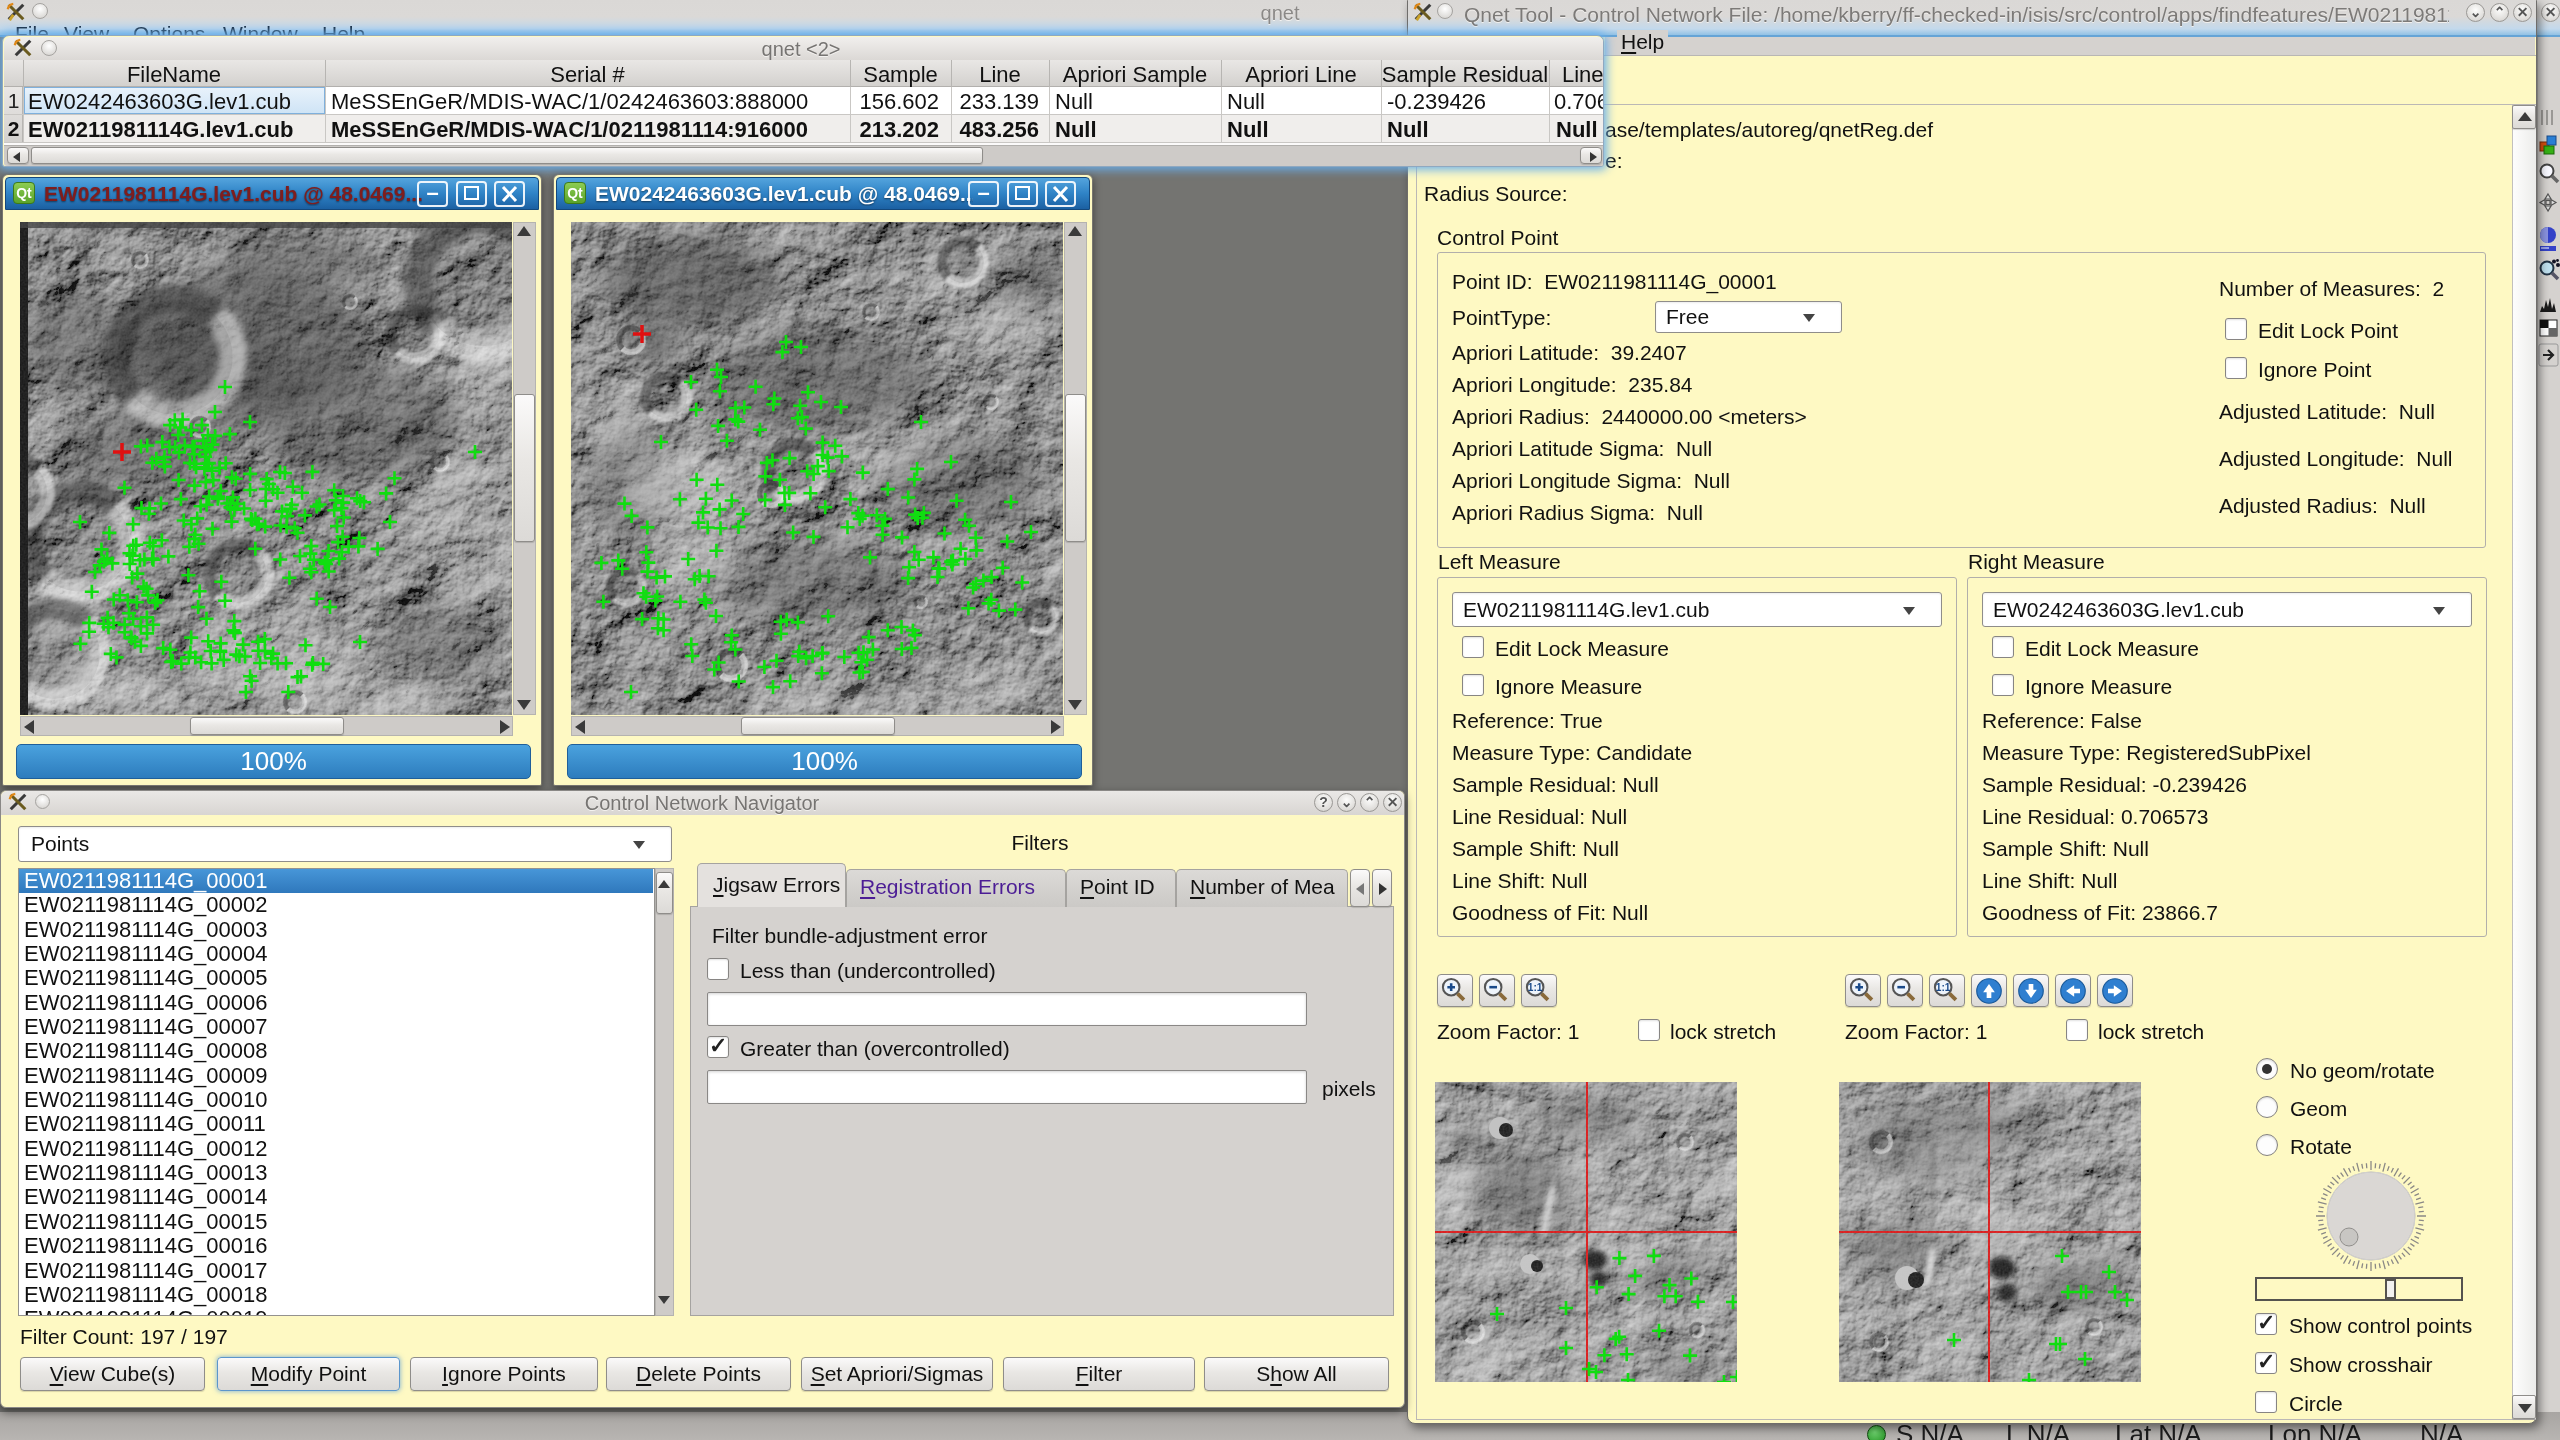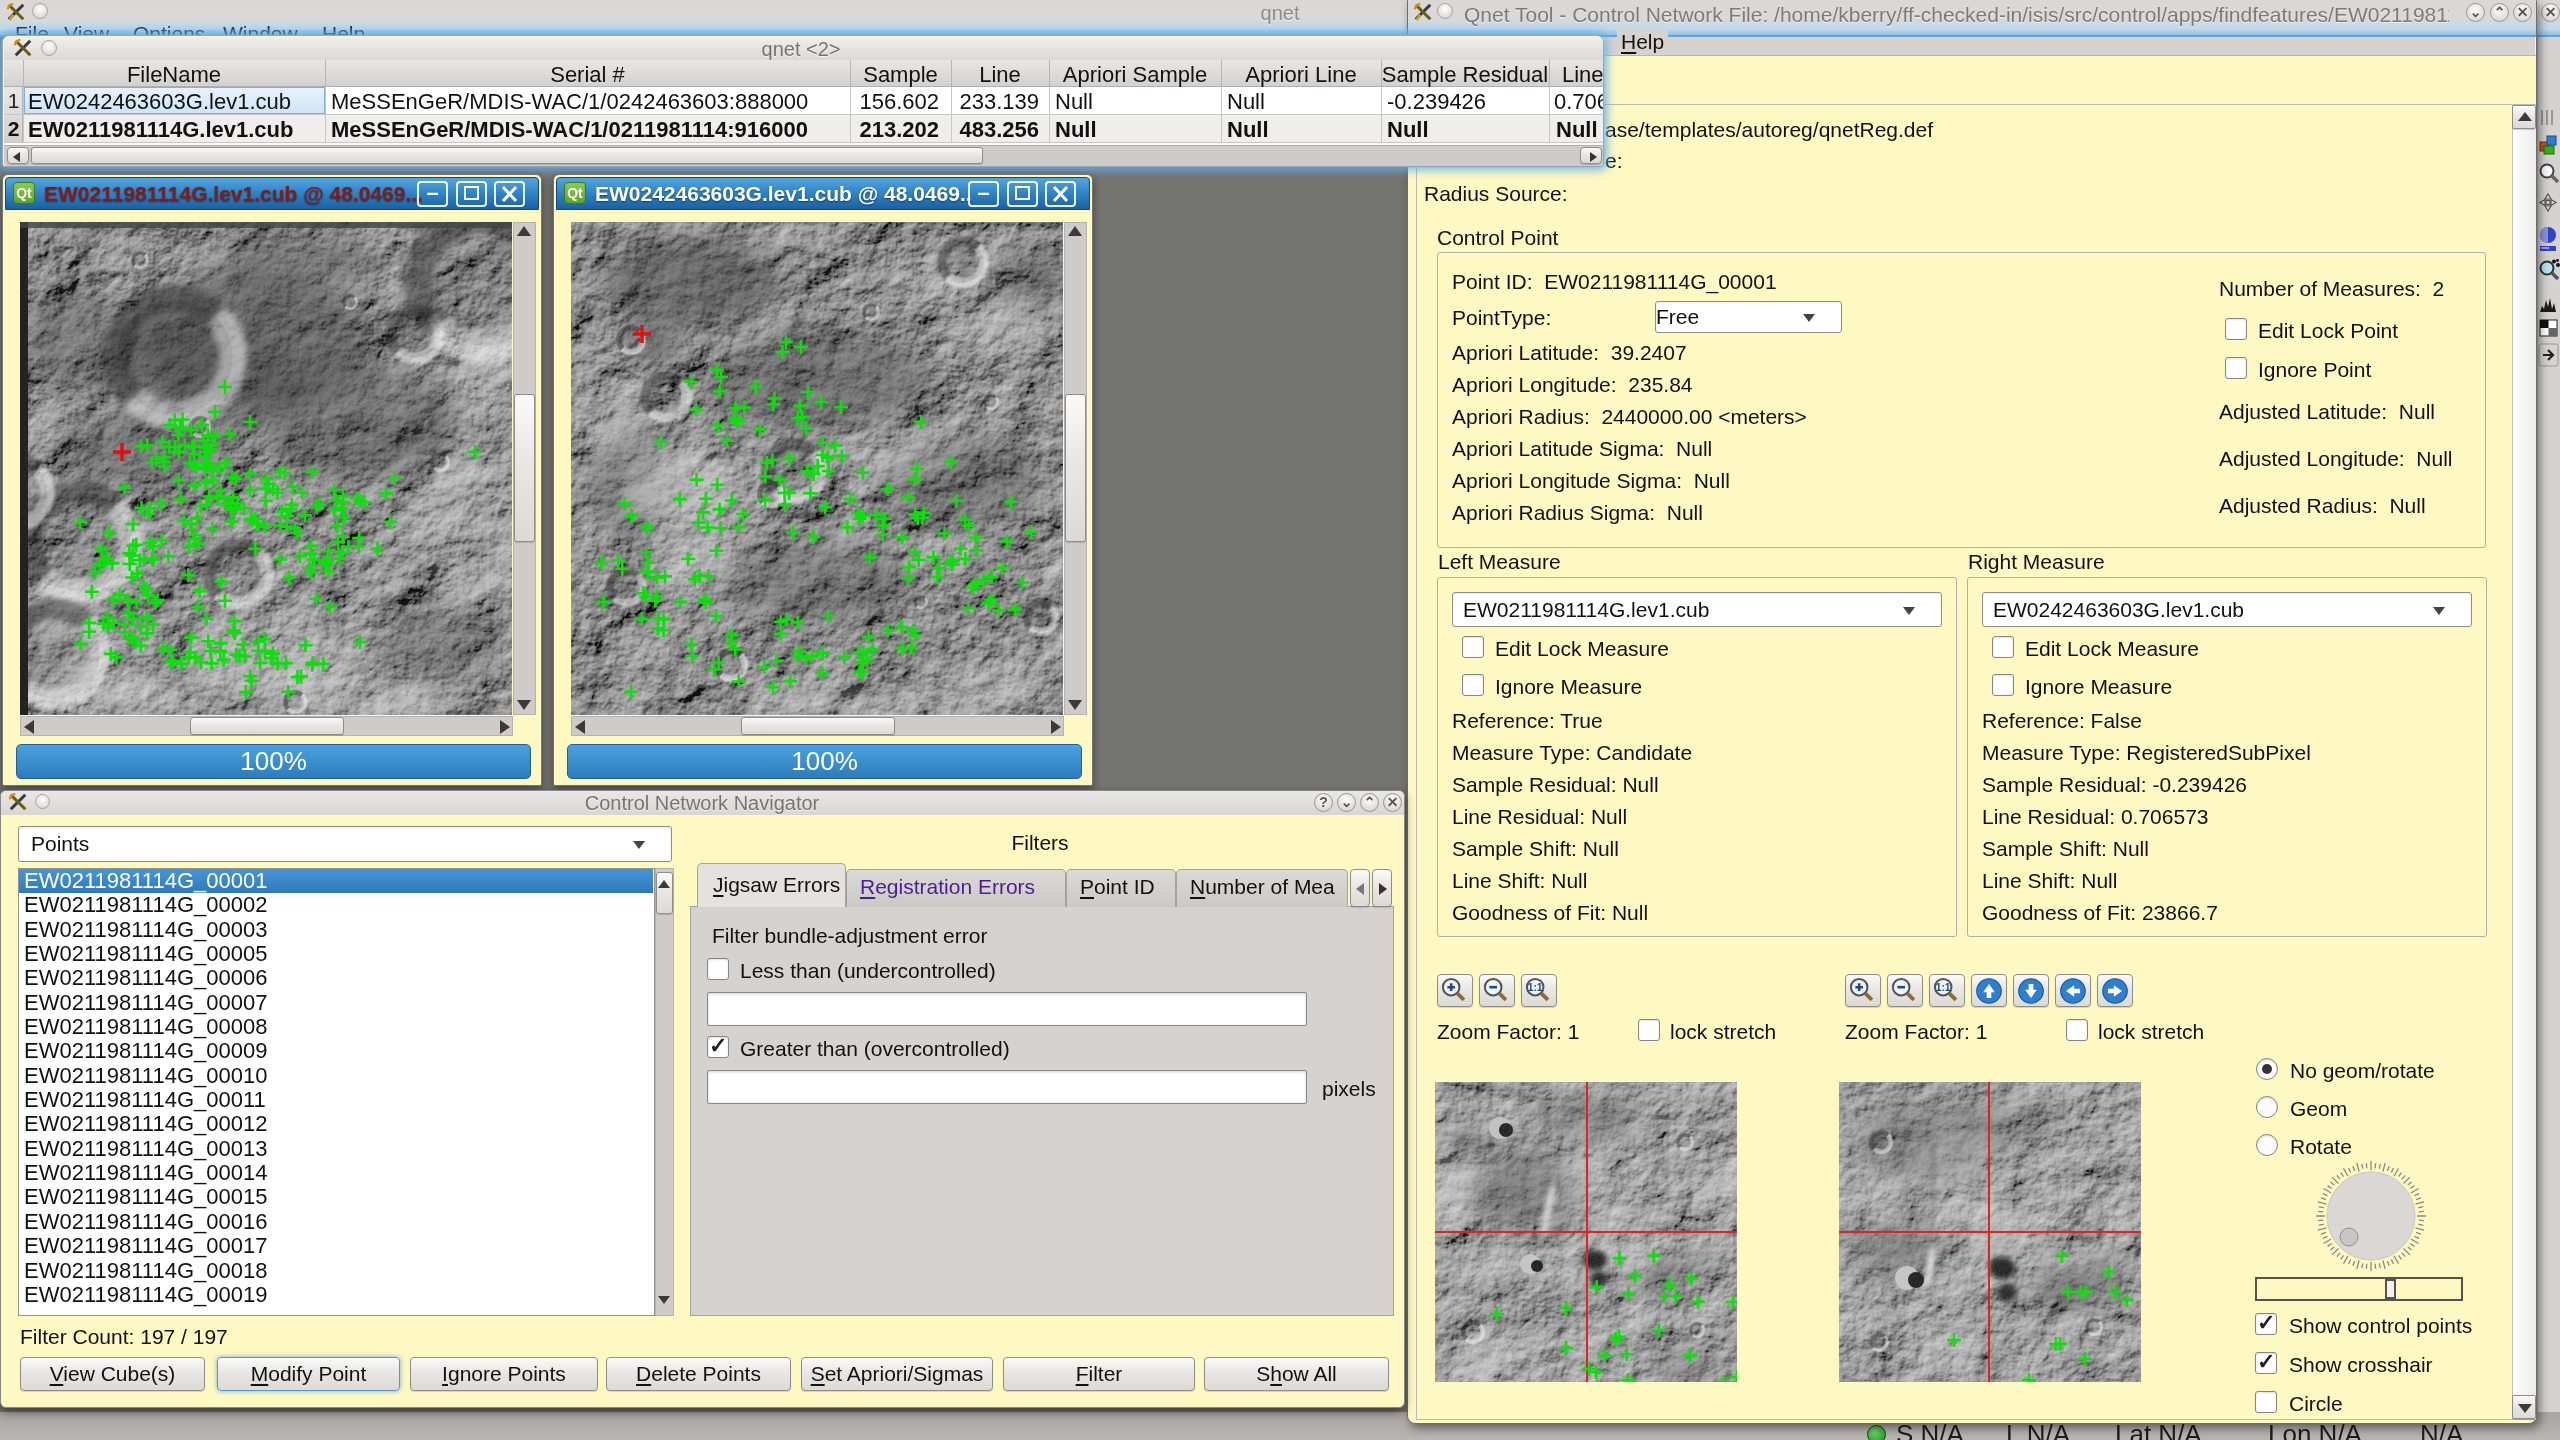--- a/index.html
+++ b/index.html
@@ -117,21 +117,21 @@
 <div class="btn" style="left:2512px;top:1395px;width:24px;height:24px;border-radius:2px">
     <span style="display:block;margin-top:8px;border-left:7px solid transparent;border-right:7px solid transparent;border-top:9px solid #3a3a3a;width:0;margin-left:5px"></span>
   </div>
 <div class="a" style="left:1605px;top:118px;width:352px;overflow:hidden;font-size:21px;color:#111;white-space:nowrap">ase/templates/autoreg/qnetReg.def</div>
 <div class="lbl" style="left:1605px;top:149px">e:</div>
 <div class="lbl" style="left:1424px;top:182px">Radius Source:</div>
 <div class="lbl" style="left:1437px;top:226px">Control Point</div>
 <div class="grp" style="left:1437px;top:252px;width:1049px;height:296px"></div>
 <div class="lbl" style="left:1452px;top:270px">Point ID:&nbsp;&nbsp;EW0211981114G_00001</div>
 <div class="lbl" style="left:1452px;top:306px">PointType:</div>
-<div class="combo" style="left:1655px;top:301px;width:187px;height:32px;line-height:30px;">Free<em></em></div>
+<div class="combo" style="left:1655px;top:301px;width:187px;height:32px;line-height:30px;padding-left:10px">Free<em></em></div>
 <div class="lbl" style="left:1452px;top:341px">Apriori Latitude:&nbsp;&nbsp;39.2407</div>
 <div class="lbl" style="left:1452px;top:373px">Apriori Longitude:&nbsp;&nbsp;235.84</div>
 <div class="lbl" style="left:1452px;top:405px">Apriori Radius:&nbsp;&nbsp;2440000.00 &lt;meters&gt;</div>
 <div class="lbl" style="left:1452px;top:437px">Apriori Latitude Sigma:&nbsp;&nbsp;Null</div>
 <div class="lbl" style="left:1452px;top:469px">Apriori Longitude Sigma:&nbsp;&nbsp;Null</div>
 <div class="lbl" style="left:1452px;top:501px">Apriori Radius Sigma:&nbsp;&nbsp;Null</div>
 <div class="lbl" style="left:2219px;top:277px">Number of Measures:&nbsp;&nbsp;2</div>
 <div class="cb" style="left:2225px;top:318px"></div>
 <div class="lbl" style="left:2258px;top:319px">Edit Lock Point</div>
 <div class="cb" style="left:2225px;top:357px"></div>
@@ -770,20 +770,21 @@
 <div class="circbtn" style="left:1314px;top:793px">?</div>
 <div class="circbtn" style="left:1337px;top:793px">⌄</div>
 <div class="circbtn" style="left:1360px;top:793px">⌃</div>
 <div class="circbtn" style="left:1383px;top:793px">✕</div>
 <div class="combo" style="left:18px;top:826px;width:654px;height:36px;line-height:34px;padding-left:12px">Points<em></em></div>
 <div class="a" style="left:18px;top:868px;width:637px;height:448px;background:#fff;border:1px solid #94928f"></div>
 <div class="a" style="left:19px;top:869px;width:634px;height:446px;overflow:hidden;font-size:22px;color:#111;line-height:24.3px;padding-left:5px">
     <div style="height:24.35px;background:linear-gradient(#4796d8,#2f78bc);color:#fff;margin:0 -5px;padding-left:5px">EW0211981114G_00001</div>
     <div style="height:24.35px">EW0211981114G_00002</div>
     <div style="height:24.35px">EW0211981114G_00003</div>
+    <div style="height:24.35px">EW0211981114G_00004</div>
     <div style="height:24.35px">EW0211981114G_00005</div>
     <div style="height:24.35px">EW0211981114G_00006</div>
     <div style="height:24.35px">EW0211981114G_00007</div>
     <div style="height:24.35px">EW0211981114G_00008</div>
     <div style="height:24.35px">EW0211981114G_00009</div>
     <div style="height:24.35px">EW0211981114G_00010</div>
     <div style="height:24.35px">EW0211981114G_00011</div>
     <div style="height:24.35px">EW0211981114G_00012</div>
     <div style="height:24.35px">EW0211981114G_00013</div>
     <div style="height:24.35px">EW0211981114G_00014</div>

